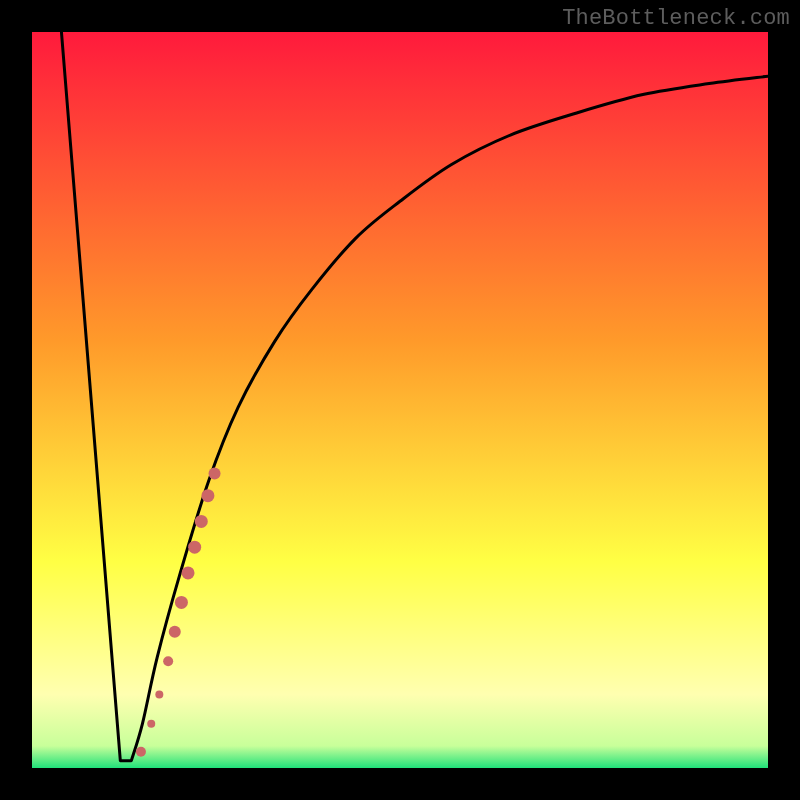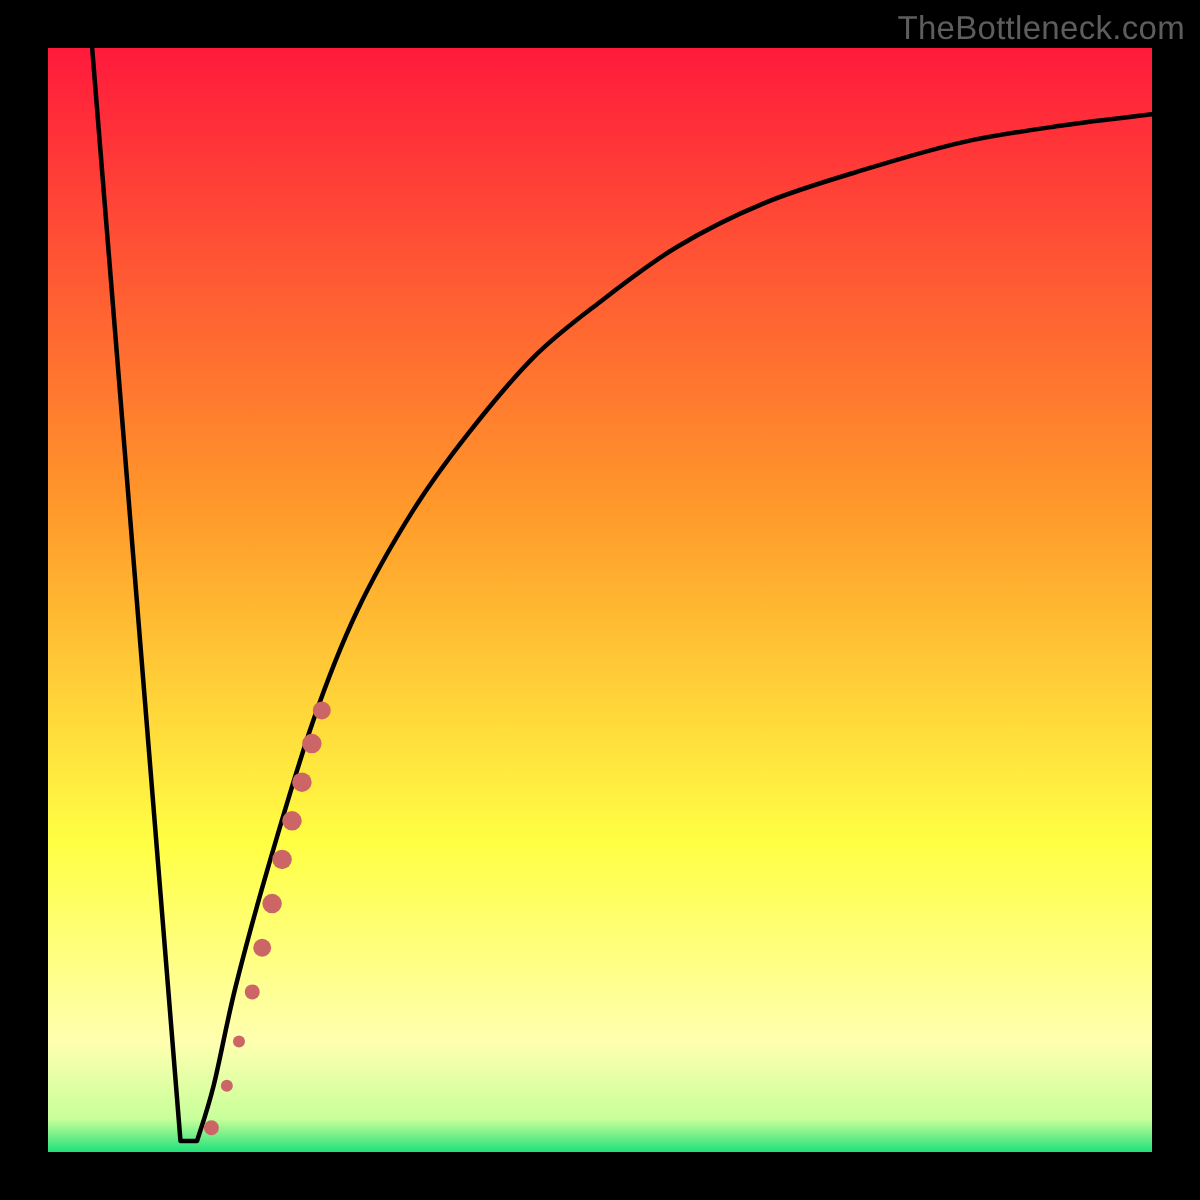--- a/index.html
+++ b/index.html
@@ -24,20 +24,21 @@
     inset: 0;
   }
   .attribution {
     position: absolute;
     top: 6px;
     right: 10px;
     font-size: 22px;
     color: #5d5d5d;
     font-weight: 400;
     letter-spacing: 0.2px;
+    font-family: Liberation Mono, monospace;
   }
 </style>
 </head>
 <body>
 
 <div class="attribution">TheBottleneck.com</div>
 
 <div class="frame">
   <svg class="plot-area" viewBox="0 0 736 736" preserveAspectRatio="none">
     <defs>

